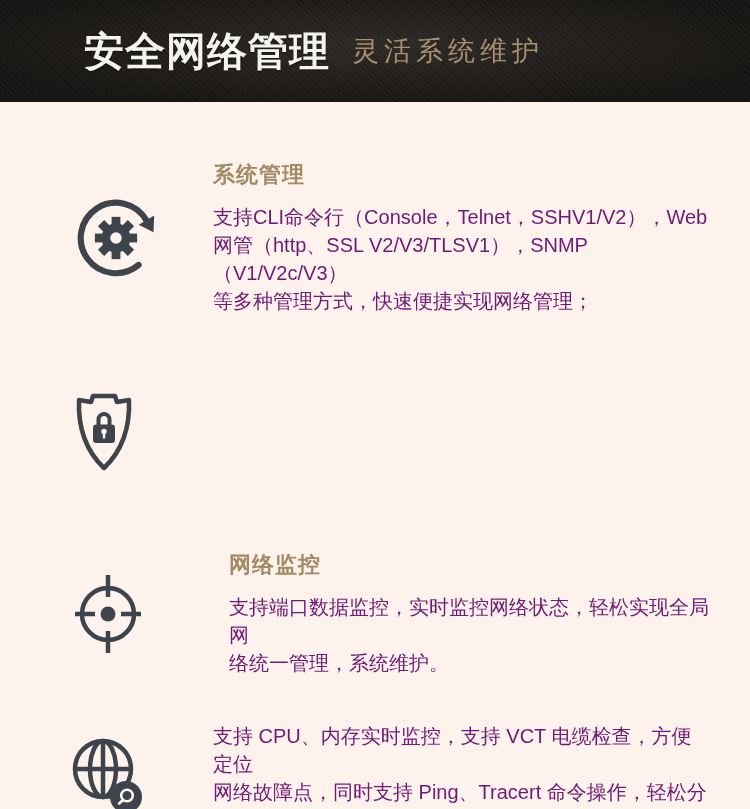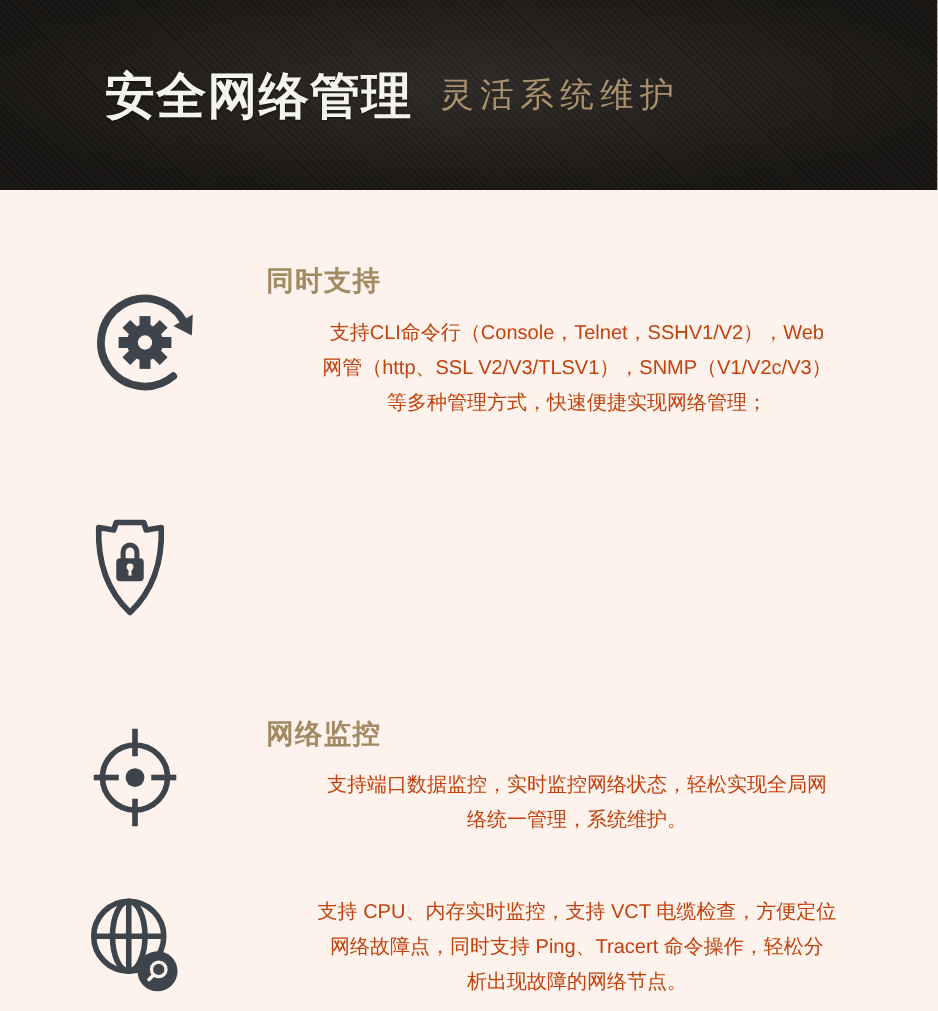--- a/index.html
+++ b/index.html
@@ -6,21 +6,21 @@
   body{
     width:750px;height:809px;
     font-family:"Liberation Sans","DejaVu Sans",sans-serif;
     background:#fdf2ec;
     overflow:hidden;
   }
   .page{width:750px;height:809px;position:relative;}
 
   
   .banner{
-    height:152px;
+    height:102px;
     display:flex;align-items:center;
     padding-left:84px;box-sizing:border-box;
     background-color:#262320;
     background-image:
       radial-gradient(ellipse at 50% 45%, rgba(96,90,82,0.20) 0%, rgba(0,0,0,0.28) 78%),
       repeating-linear-gradient(45deg, rgba(0,0,0,0.30) 0px, rgba(0,0,0,0.30) 1px, transparent 1px, transparent 4px);
   }
   .banner .t-primary{
     color:#f5f3f0;font-size:40px;font-weight:800;letter-spacing:1px;
     text-shadow:0 1px 2px rgba(0,0,0,0.5);
@@ -28,31 +28,30 @@
   .banner .t-secondary{
     color:#a9906f;font-size:27px;font-weight:400;letter-spacing:5px;
     margin-left:22px;
   }
 
   
   .content{padding:58px 40px 0 72px;box-sizing:border-box;}
   .feature{display:flex;align-items:center;}
   .feature.f1{margin-bottom:75px;}
   .feature.f2{margin-bottom:76px;}
-  .feature.f3{margin-bottom:45px;}
+  .feature.f3{margin-bottom:45px;gap:16px;}
   .icon-col{width:141px;flex:none;display:flex;justify-content:flex-start;}
   .text-col{flex:1;min-width:0;}
   .feature h3{
     margin:0 0 13px 0;
     font-size:22px;font-weight:700;color:#a28a64;letter-spacing:1px;
   }
   .feature p{
-    margin:0;font-size:16px;line-height:28px;color:#c2410c;
+    margin:0;font-size:20px;line-height:28px;color:#701a75;
     white-space:pre-line;
-    text-align:center;
   }
   svg{display:block;}
   .stroke{stroke:#3d444b;fill:none;}
   .fill{fill:#3d444b;}
   .bgfill{fill:#fdf2ec;}
 </style>
 </head>
 <body>
 
 <div class="page">
@@ -79,21 +78,21 @@
               <rect x="-5" y="-24" width="10" height="12" transform="rotate(225)"></rect>
               <rect x="-5" y="-24" width="10" height="12" transform="rotate(270)"></rect>
               <rect x="-5" y="-24" width="10" height="12" transform="rotate(315)"></rect>
             </g>
             <circle class="fill" r="16.5"></circle>
             <circle class="bgfill" r="6.5"></circle>
           </g>
         </svg>
       </div>
       <div class="text-col">
-        <h3>同时支持</h3>
+        <h3>系统管理</h3>
         <p>支持CLI命令行（Console，Telnet，SSHV1/V2），Web
 网管（http、SSL V2/V3/TLSV1），SNMP（V1/V2c/V3）
 等多种管理方式，快速便捷实现网络管理；</p>
       </div>
     </div>
 
     <div class="feature f2">
       <div class="icon-col">
         <svg width="64" height="84" viewBox="0 0 64 84">
           <path class="stroke" stroke-width="4.5" stroke-linejoin="round" d="M 7 10 L 19 12 L 21 6 L 43 6 L 45 12 L 57 10 C 58 37 51 60 32 78 C 13 60 6 37 7 10 Z"></path>

